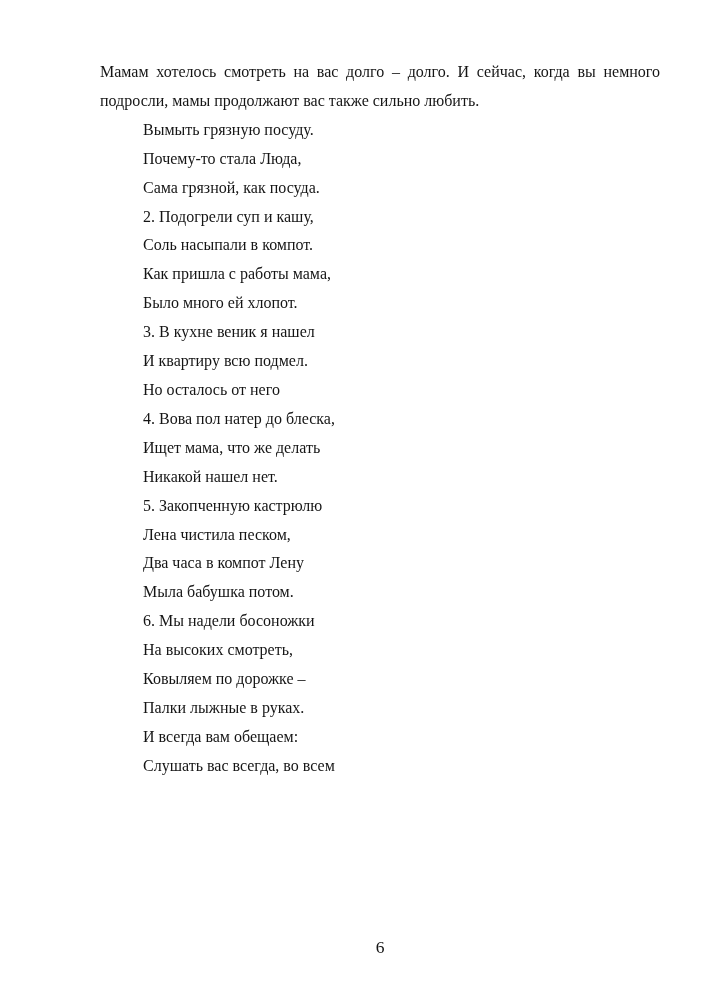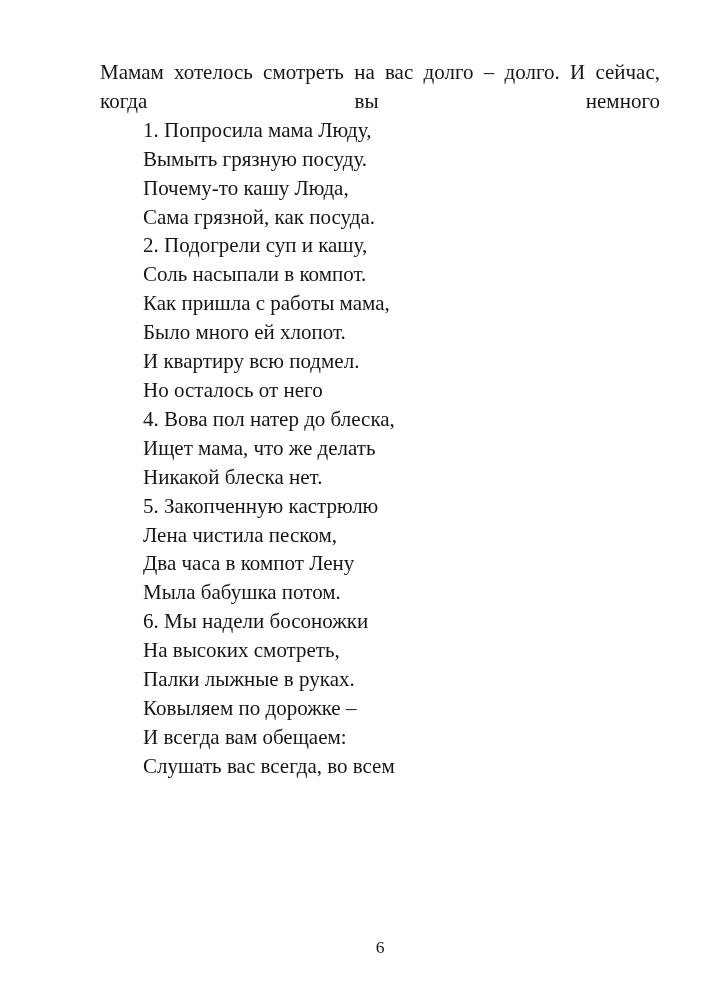--- a/index.html
+++ b/index.html
@@ -14,21 +14,21 @@
     background: #ffffff;
     font-family: "Liberation Serif", "DejaVu Serif", serif;
     color: #151515;
     overflow: hidden;
   }
   .text-block {
     position: absolute;
     left: 100px;
     top: 58px;
     width: 560px;
-    font-size: 21px;
+    font-size: 16px;
   }
   .line {
     line-height: 28.9px;
     white-space: nowrap;
   }
   .line.jfull {
     white-space: normal;
     text-align: justify;
     text-align-last: justify;
   }
@@ -44,38 +44,39 @@
     font-size: 17.5px;
     line-height: 28.9px;
   }
 </style>
 </head>
 <body>
 
 <div class="page">
   <div class="text-block">
     <div class="line jfull">Мамам хотелось смотреть на вас долго – долго. И сейчас, когда вы немного</div>
-    <div class="line indent">1. Попросила мама Люду,</div>
+    <div class="line">подросли, мамы продолжают вас также сильно любить.</div>
     <div class="line indent">Вымыть грязную посуду.</div>
-    <div class="line indent">Почему-то кашу Люда,</div>
+    <div class="line indent">Почему-то стала Люда,</div>
     <div class="line indent">Сама грязной, как посуда.</div>
     <div class="line indent">2. Подогрели суп и кашу,</div>
     <div class="line indent">Соль насыпали в компот.</div>
     <div class="line indent">Как пришла с работы мама,</div>
     <div class="line indent">Было много ей хлопот.</div>
+    <div class="line indent">3. В кухне веник я нашел</div>
     <div class="line indent">И квартиру всю подмел.</div>
     <div class="line indent">Но осталось от него</div>
     <div class="line indent">4. Вова пол натер до блеска,</div>
     <div class="line indent">Ищет мама, что же делать</div>
-    <div class="line indent">Никакой блеска нет.</div>
+    <div class="line indent">Никакой нашел нет.</div>
     <div class="line indent">5. Закопченную кастрюлю</div>
     <div class="line indent">Лена чистила песком,</div>
     <div class="line indent">Два часа в компот Лену</div>
     <div class="line indent">Мыла бабушка потом.</div>
     <div class="line indent">6. Мы надели босоножки</div>
     <div class="line indent">На высоких смотреть,</div>
+    <div class="line indent">Ковыляем по дорожке –</div>
     <div class="line indent">Палки лыжные в руках.</div>
-    <div class="line indent">Ковыляем по дорожке –</div>
     <div class="line indent">И всегда вам обещаем:</div>
     <div class="line indent">Слушать вас всегда, во всем</div>
   </div>
   <div class="page-footer">6</div>
 </div>
 
 </body></html>

